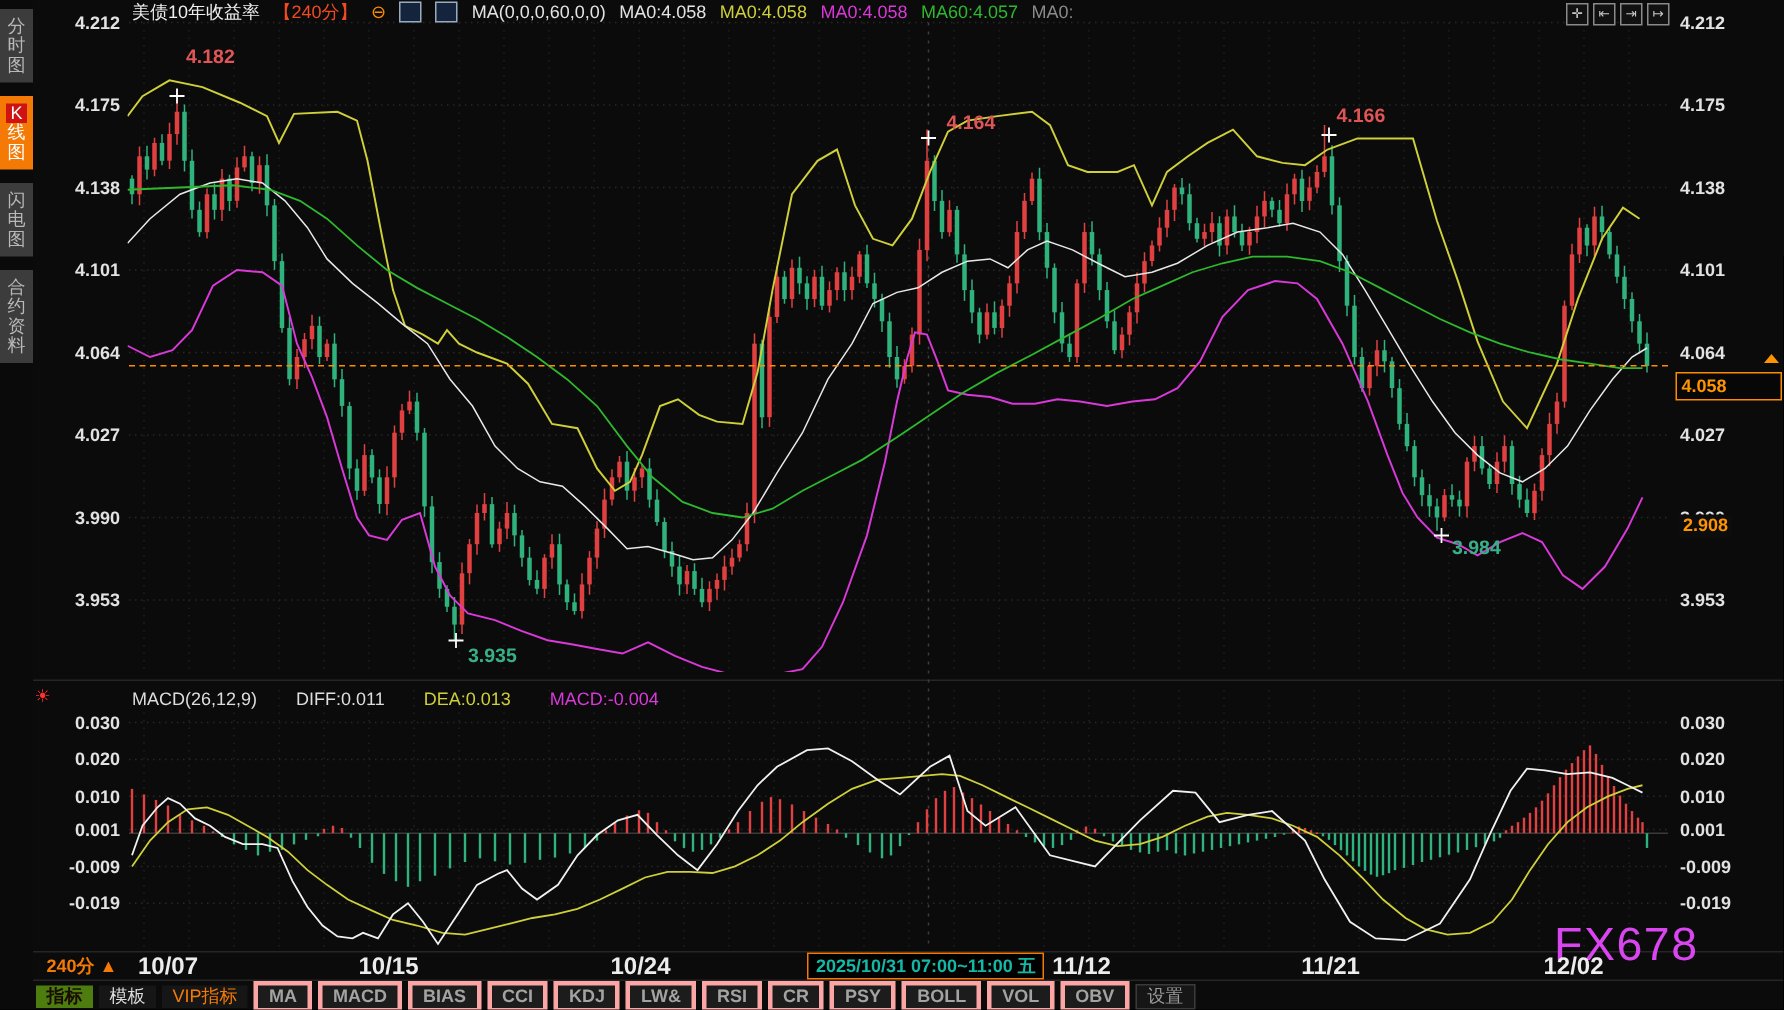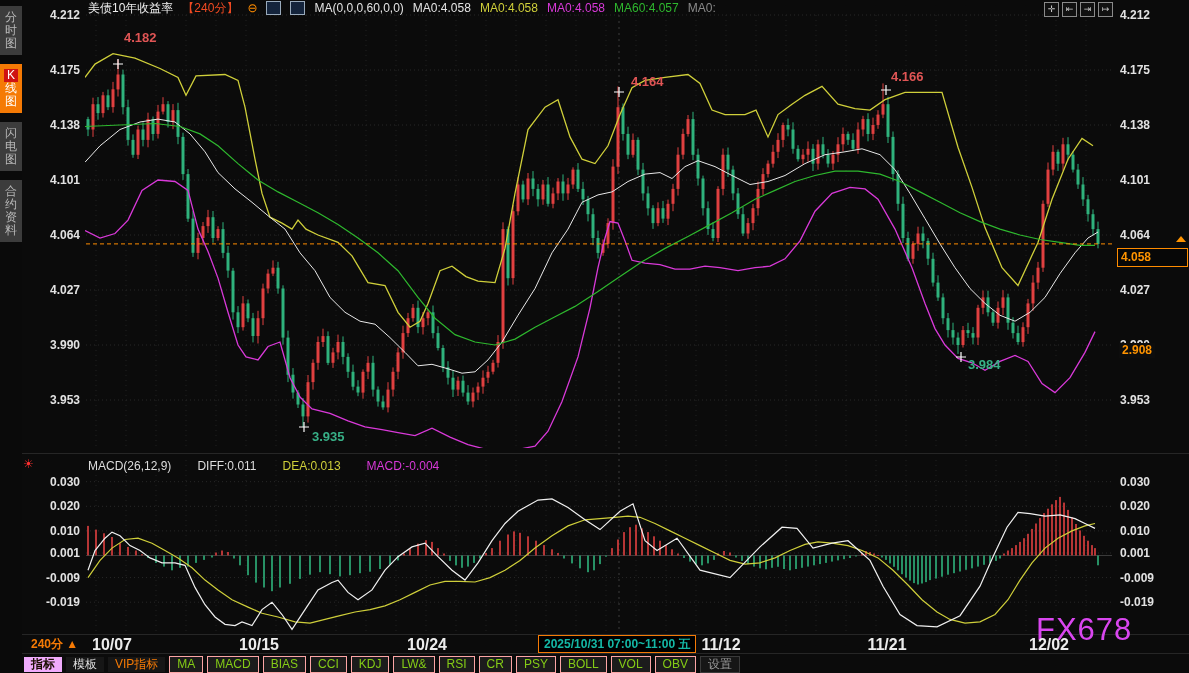--- a/index.html
+++ b/index.html
@@ -41,22 +41,22 @@
   #livedot{left:23px;top:457px;color:#ff3030;font-size:12px;z-index:22;}
   
   #xaxisrow{left:0;top:636px;width:1178px;height:18px;z-index:21;}
   #periodlab{left:31px;top:0;color:#f57a05;font-size:12px;font-weight:700;}
   .xlab{position:absolute;top:0;transform:translateX(-50%);color:#ececec;font-size:16px;font-weight:700;}
   #datebox{left:538px;top:-1px;border:1px solid #f57a05;color:#14b8a6;background:#000;
            font-size:12px;font-weight:700;padding:0 5px;line-height:16px;}
   
   #toolbar{left:24px;top:655px;height:18px;z-index:21;display:flex;gap:4px;align-items:center;}
   .tbtn{font-size:12px;line-height:15px;padding:0 7px;color:#ddd;background:#161616;cursor:pointer;white-space:nowrap;}
-  .tbtn.boxed{border:1px solid #fca5a5;background:#1c1c1c;color:#84cc16;}
-  .tbtn.primary{background:#f0abfc;color:#1a0d00;font-weight:700;}
+  .tbtn.boxed{border:3px solid #fca5a5;background:#1c1c1c;color:#a3a3a3;font-weight:bold;}
+  .tbtn.primary{background:#4d7c0f;color:#1a0d00;font-weight:700;}
   .tbtn.vip{color:#f57a05;}
   .tbtn.plain-dim{color:#9a9a9a;border:1px solid #3a3a3a;}
   #watermark{left:1036px;top:612px;font-size:31px;font-weight:400;color:#d946ef;letter-spacing:1px;z-index:15;}
   .divider{position:absolute;left:22px;width:1167px;height:1px;background:#262626;}
   svg{position:absolute;left:0;top:0;z-index:5;}
 </style>
 </head>
 <body>
 
 <div id="stage"></div>

